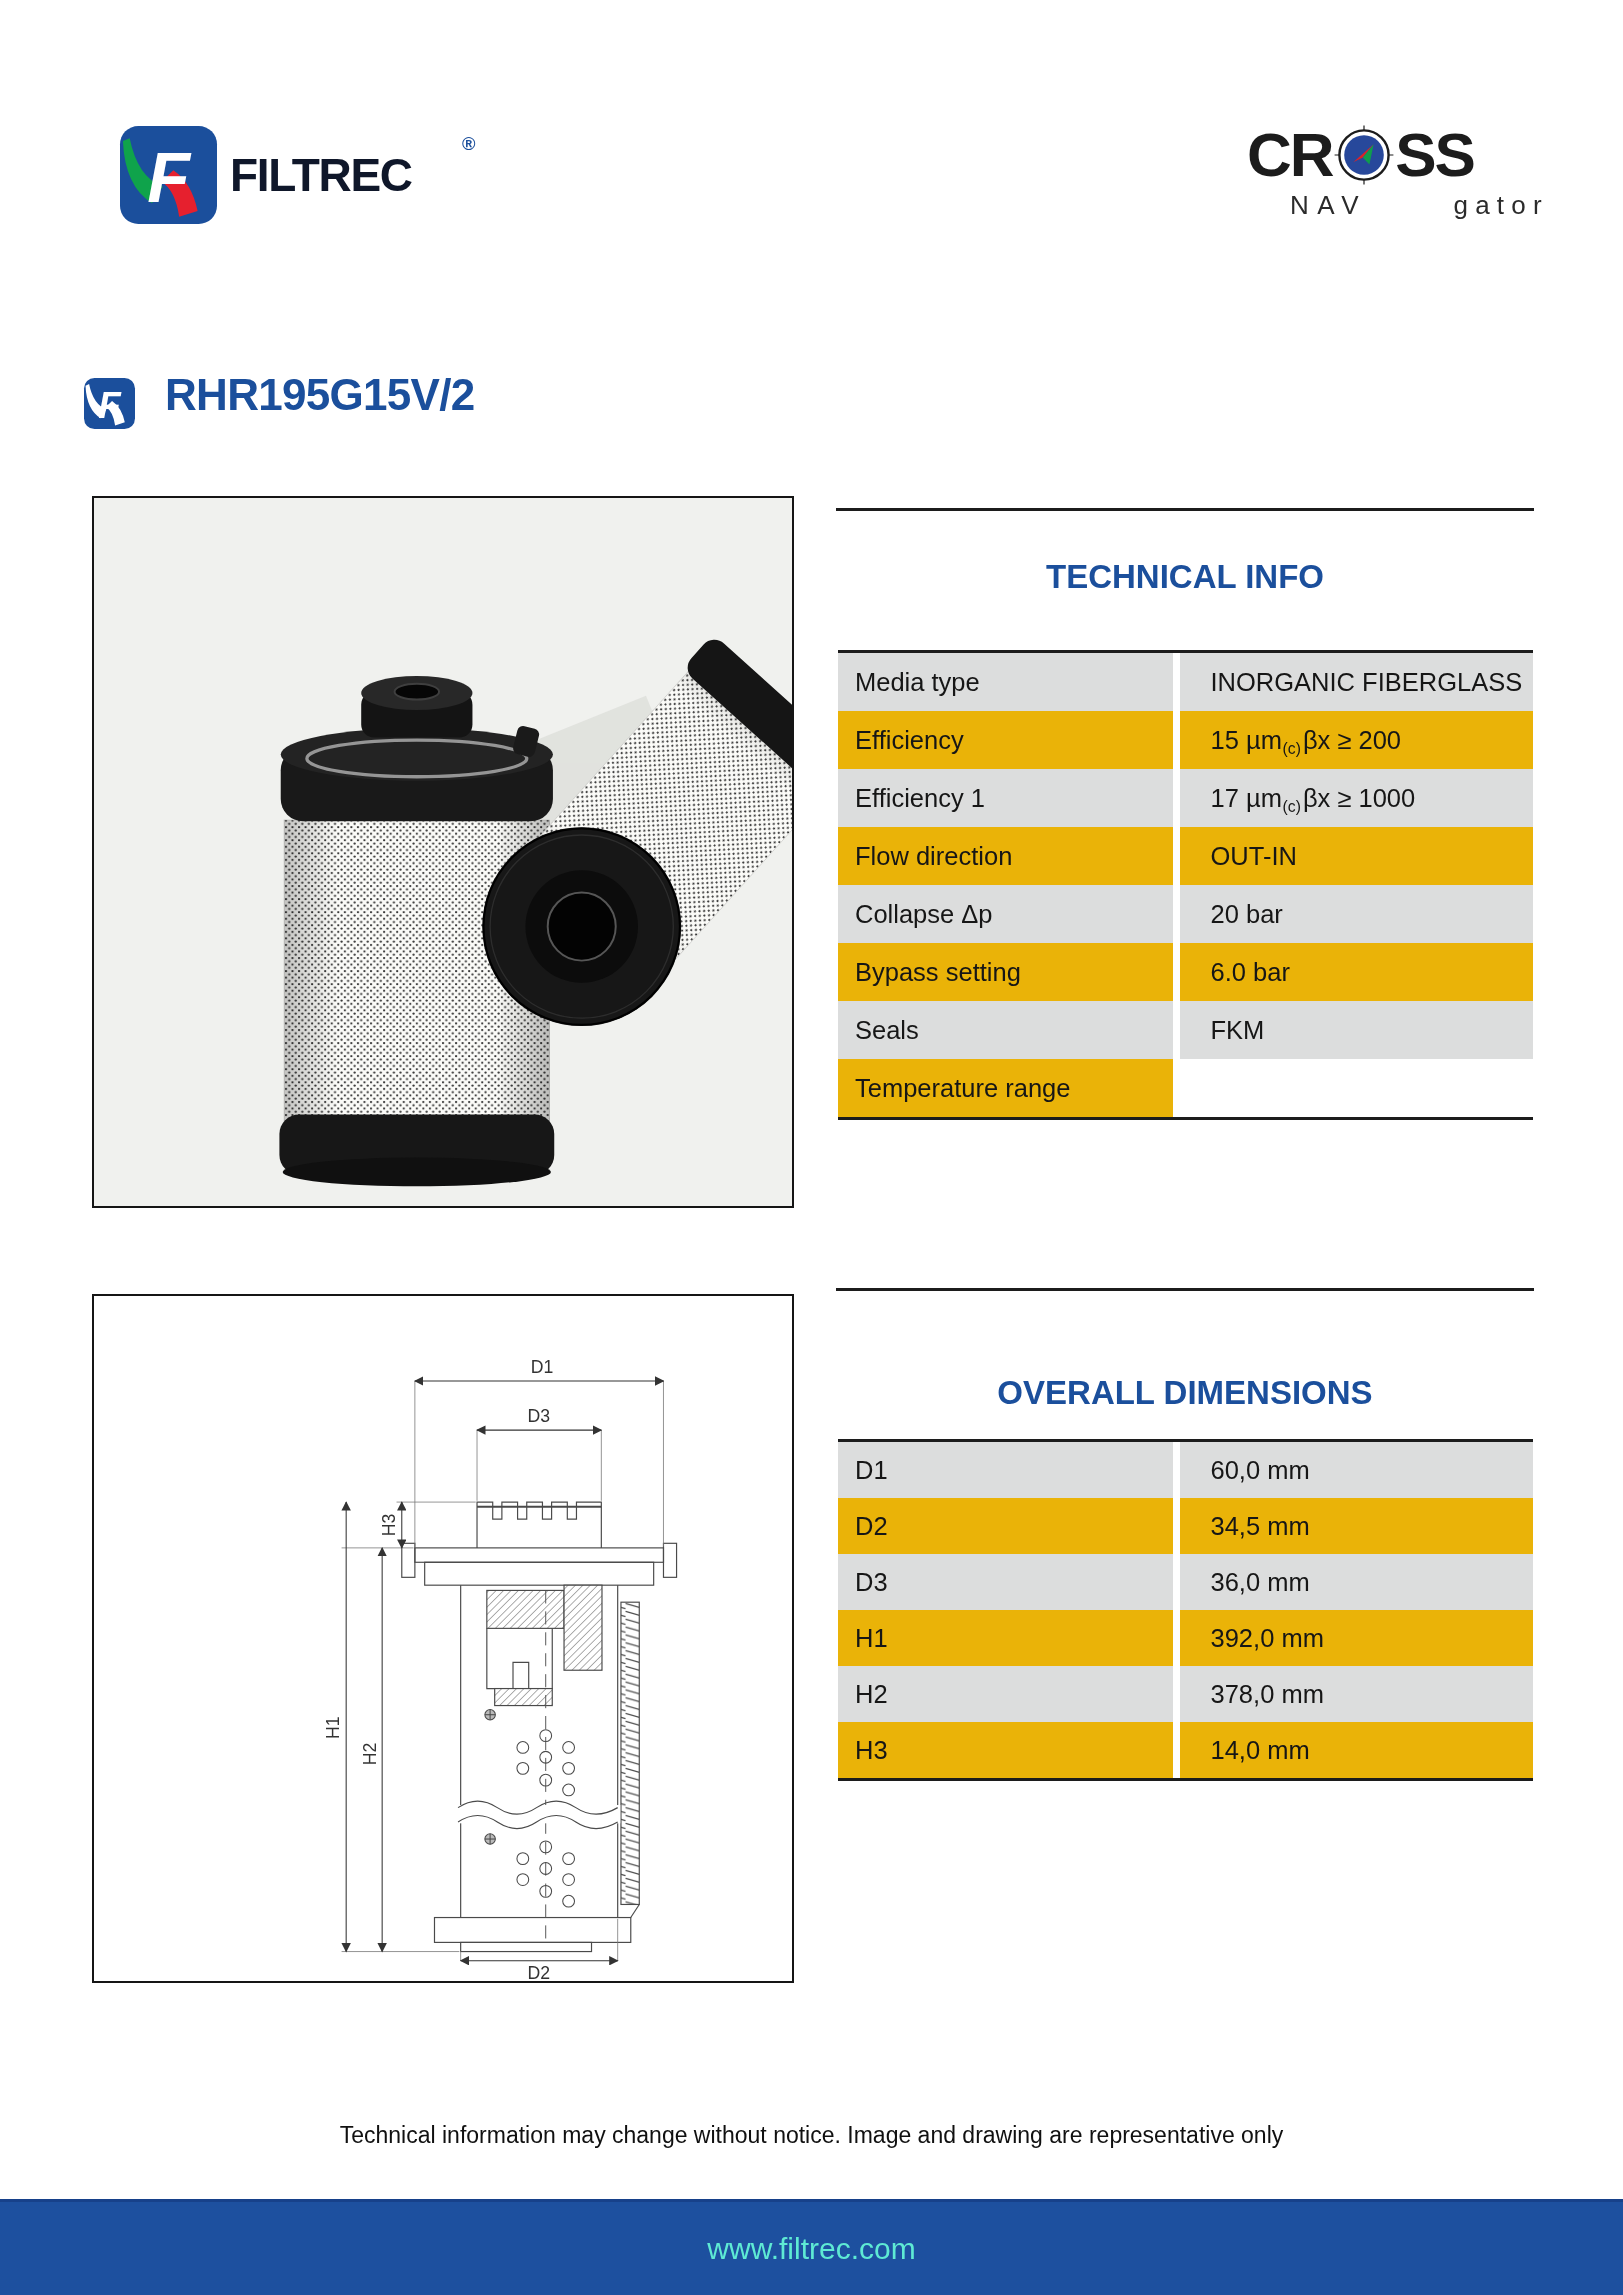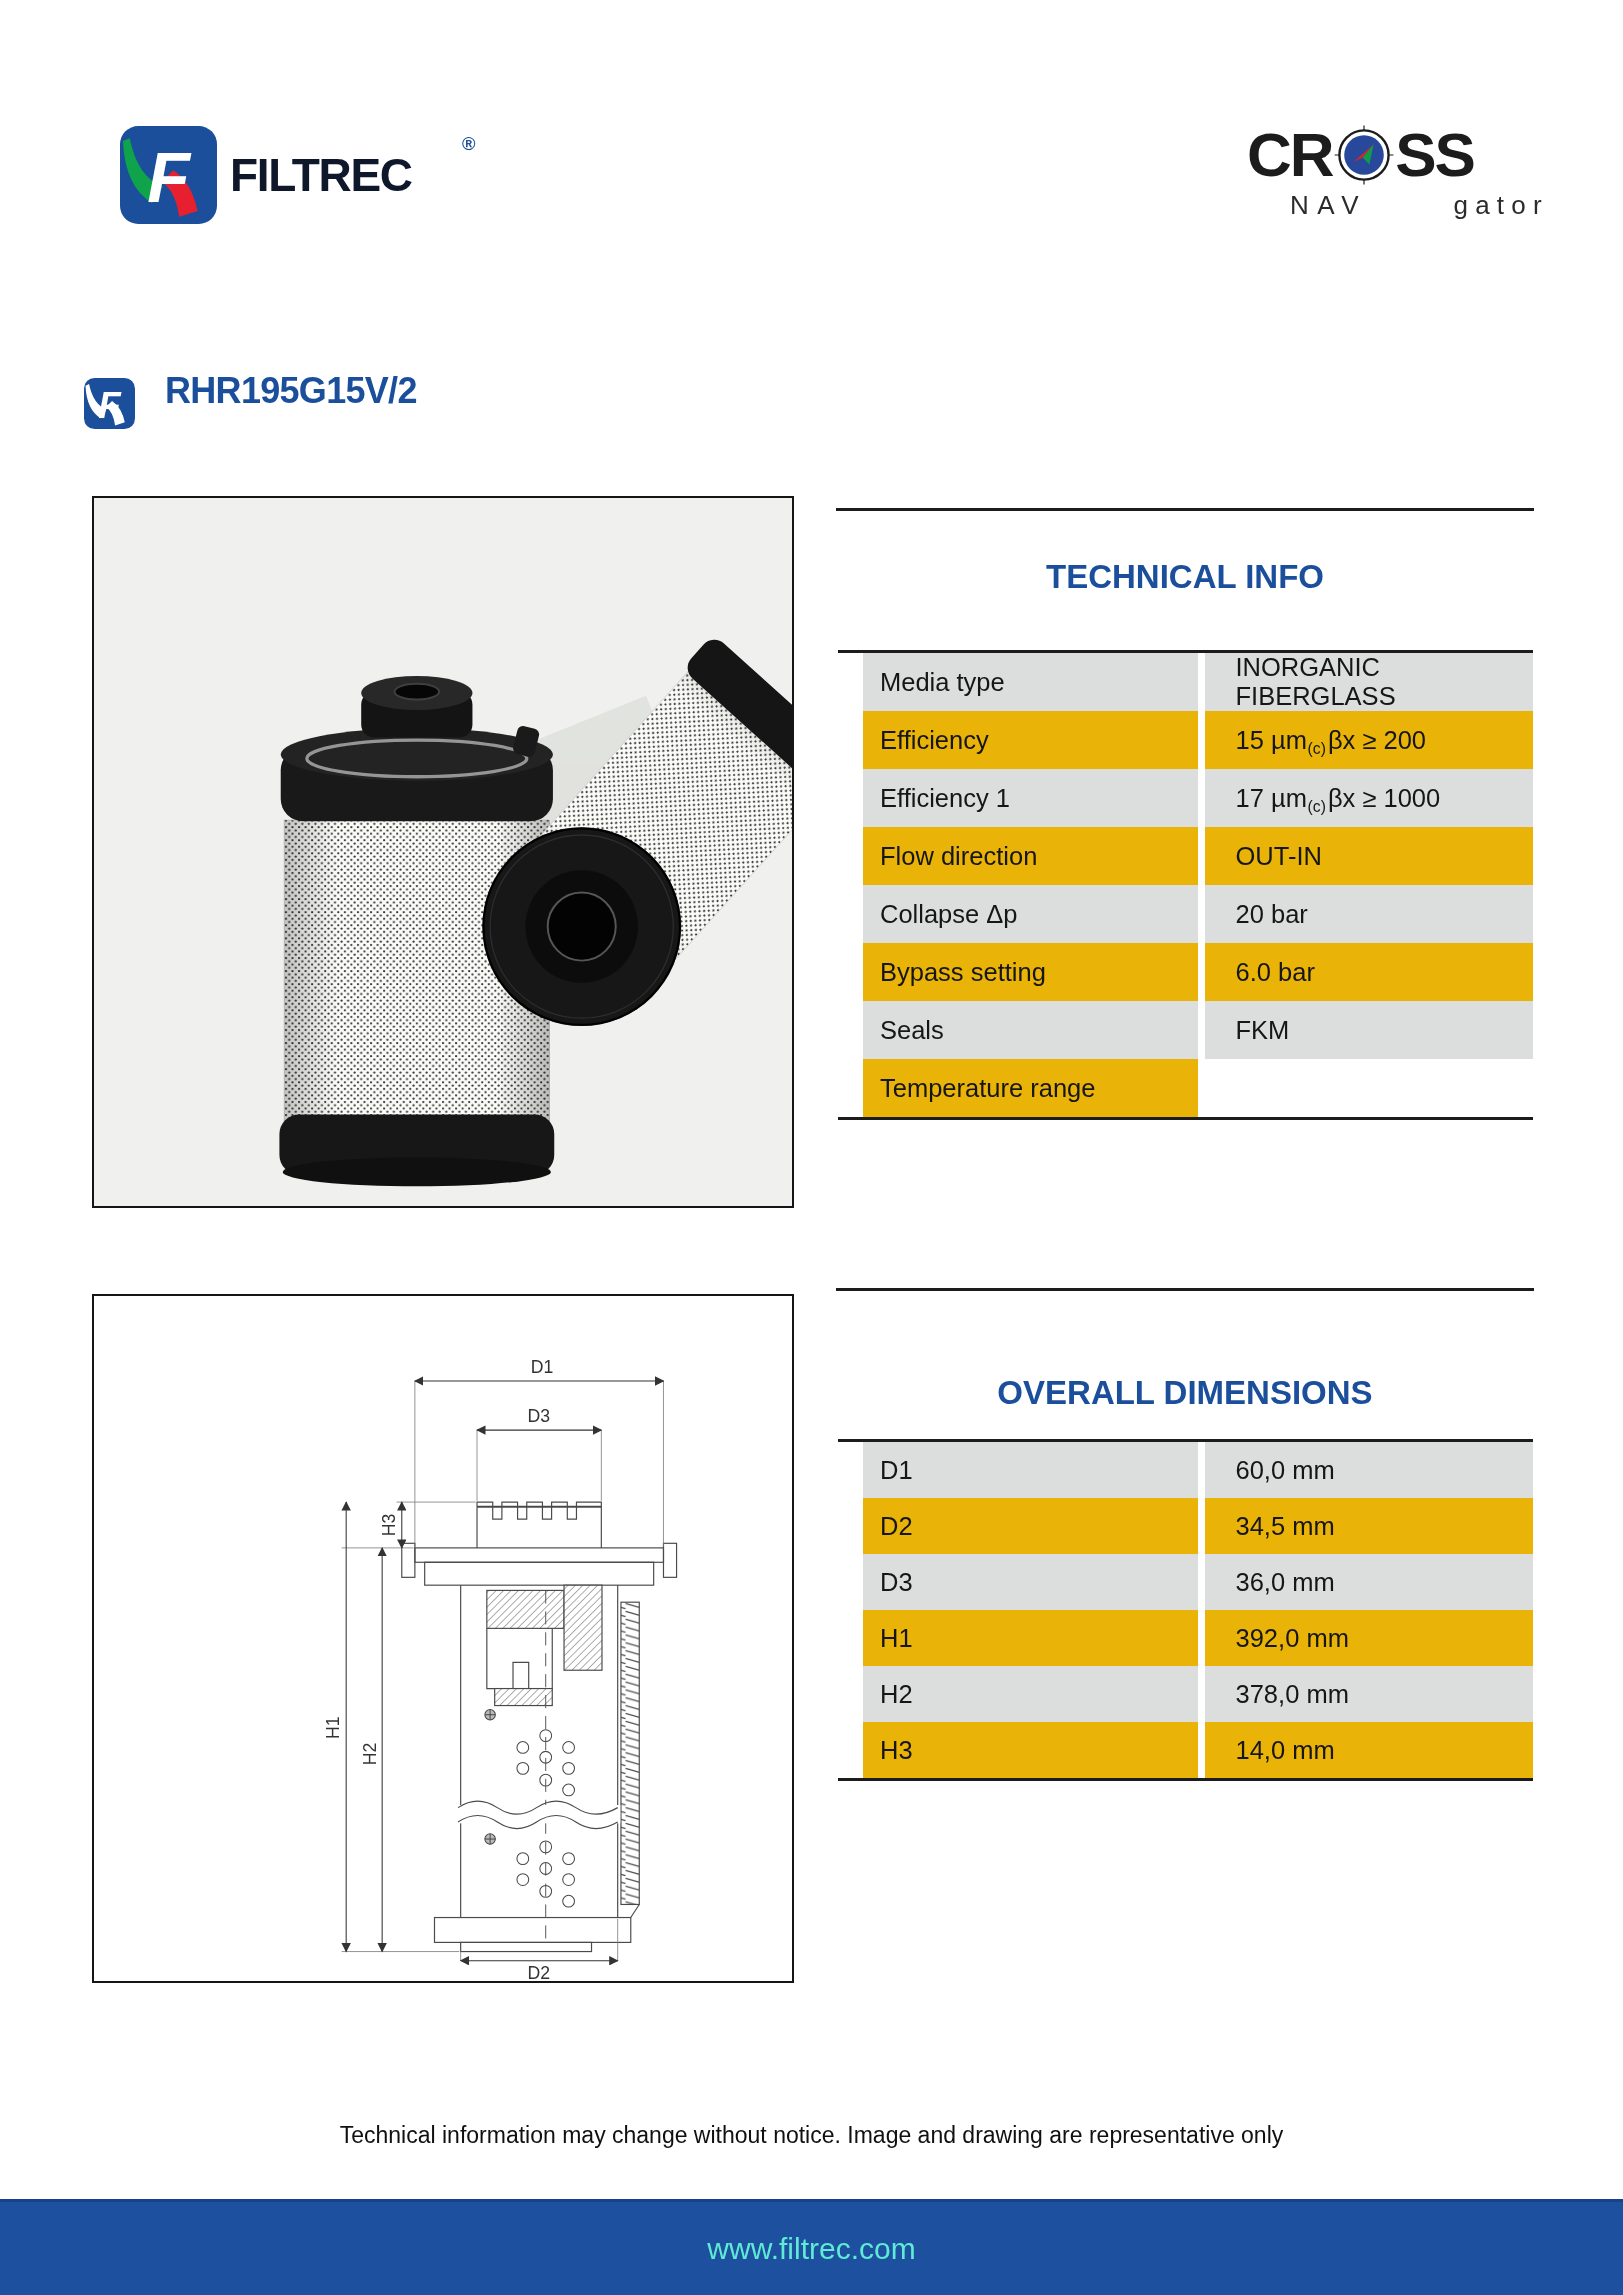--- a/index.html
+++ b/index.html
@@ -18,36 +18,36 @@
   .cross-txt{font-size:62px;font-weight:800;letter-spacing:-2px;color:#1c1c1c;line-height:65px;}
   .compass{width:60px;height:60px;margin:0 1.3px;}
   .cross-line2{display:flex;align-items:center;margin-top:2.6px;margin-left:43px;color:#2b2b2b;gap:40px;}
   .nav-txt{font-size:26px;font-weight:400;letter-spacing:8.5px;}
   .gator-txt{font-size:26px;font-weight:400;letter-spacing:7.2px;}
   .column-glyph{width:15.7px;height:31px;margin:0 5.2px 0 1.3px;}
 
   
   .title-icon{position:absolute;left:84px;top:378px;width:51px;height:51px;
               border-radius:10.5px;background:#1b4f9c;}
-  .page-title{position:absolute;left:165px;top:370px;font-size:36px;font-weight:700;
+  .page-title{position:absolute;left:165px;top:370px;font-size:44px;font-weight:700;
               letter-spacing:-0.7px;color:#1b4f9c;}
 
   
   .photo-box{position:absolute;left:92px;top:496px;width:698px;height:708px;
              border:2px solid #151515;background:#f0f1ee;}
   .draw-box{position:absolute;left:92px;top:1294px;width:698px;height:685px;
             border:2px solid #151515;background:#ffffff;}
 
   
   .sec-rule{position:absolute;left:836px;width:698px;height:3.3px;background:#1c1c1c;}
   .sec-title{position:absolute;left:836px;width:698px;text-align:center;
              font-size:33px;font-weight:700;letter-spacing:0px;color:#1b4f9c;}
   .dtable{position:absolute;left:838px;width:695px;
           border-top:3.3px solid #1c1c1c;border-bottom:3.3px solid #1c1c1c;}
-  .trow{display:flex;margin-left:25px;}
+  .trow{display:flex;}
   .trow.h88{height:58px;}
   .trow.h85{height:56px;}
   .tc{display:flex;align-items:center;font-size:25.5px;color:#161616;}
   .tc.label{width:335px;padding-left:17px;box-sizing:border-box;}
   .tgap{width:6.5px;background:#ffffff;}
   .tc.value{flex:1;padding-left:31px;box-sizing:border-box;}
   .trow.g .tc{background:#dcdddd;}
   .trow.w .tc{background:#eab308;}
   .sub{font-size:15.7px;position:relative;top:8.5px;margin:0 2px 0 0.7px;}
 

